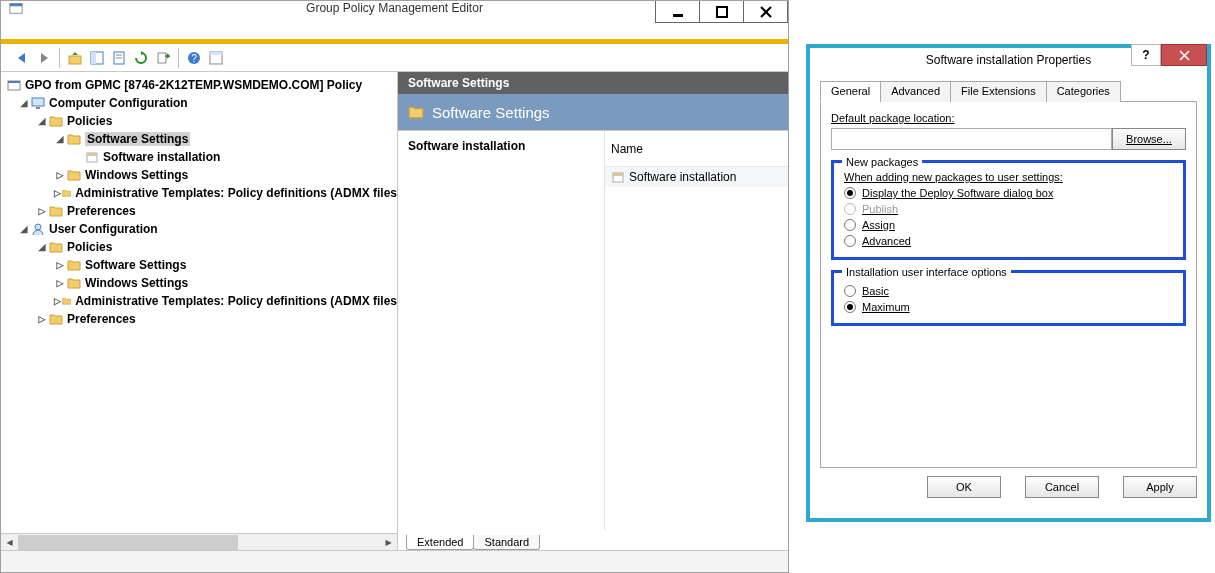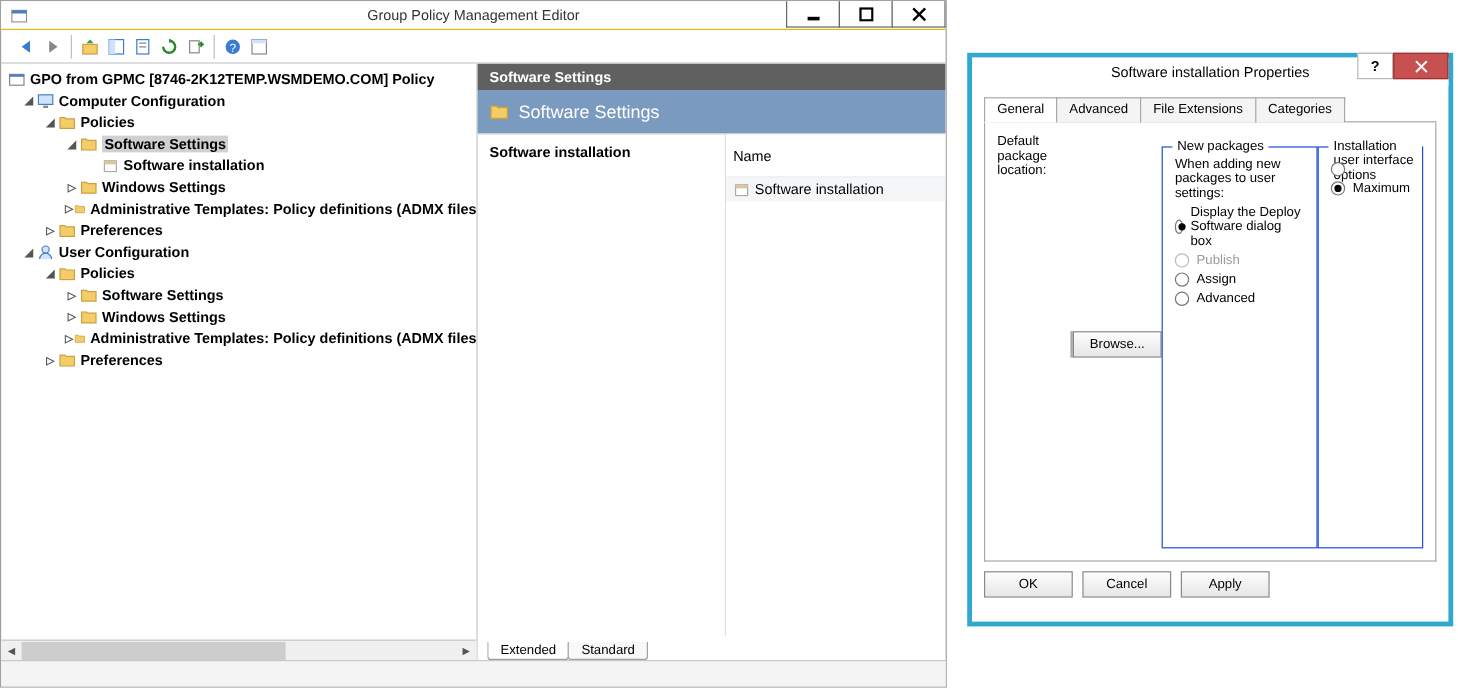--- a/index.html
+++ b/index.html
@@ -4,22 +4,22 @@
 <style>
   * { box-sizing: border-box; font-family: "Segoe UI", Tahoma, sans-serif; }
   body { margin: 0; background: #fff; width: 1215px; height: 573px; overflow: hidden; position: relative; }
 
   
   .win-main {
     position: absolute; left: 0; top: 0; width: 789px; height: 573px;
     border: 1px solid #a0a0a0; background: #fff; display: flex; flex-direction: column;
   }
   .titlebar {
-    height: 24px; background: #fff; border-bottom: 1px solid #eab308;
-    display: flex; align-items: center; position: relative;
+    height: 43px; background: #fff; border-bottom: 5px solid #eab308;
+    display: flex; align-items: flex-start; position: relative;
   }
   .titlebar-icon { width: 14px; height: 14px; margin: 0 6px 0 8px; }
   .titlebar-title { flex: 0 0 auto; position: absolute; left: 50%; transform: translateX(-50%); font-size: 12px; color: #333; }
   .titlebar-btns { position: absolute; right: 0; top: 0; display: flex; }
   .titlebar-btn { width: 45px; height: 22px; border: 1px solid #666; border-top: none; margin-left: -1px; background: #fff; display: flex; align-items: center; justify-content: center; }
   .titlebar-btn:first-child { margin-left: 0; }
 
   
   .menubar { height: 22px; display: flex; align-items: center; padding-left: 12px; font-size: 12px; color: #000; border-bottom: 1px solid #e4e4e4; }
   .menubar span { margin-right: 18px; }
@@ -70,34 +70,34 @@
   .dlg-title-text { flex:0 0 auto; position:absolute; left:50%; transform:translateX(-50%); font-size:12px; color:#000; }
   .dlg-title-btns { position:absolute; right:0; top:-4px; display:flex; }
   .dlg-help { width:30px; height:22px; background:#fff; border:1px solid #b8b8b8; display:flex; align-items:center; justify-content:center; font-size:12px; font-weight:bold; }
   .dlg-close { width:46px; height:22px; background:#c75050; border:1px solid #a03030; display:flex; align-items:center; justify-content:center; color:#fff; }
 
   .dlg-body { flex:1; padding:8px 10px 20px 10px; display:flex; flex-direction:column; }
   .tabstrip { display:flex; border-bottom:1px solid #a8a8a8; font-size:11px; }
   .tab { padding:3px 10px 4px 10px; border:1px solid #a8a8a8; border-bottom:none; margin-right:-1px; background:#f4f4f4; position:relative; top:1px; }
   .tab.active { background:#fff; border-bottom:1px solid #fff; }
 
-  .tab-page { flex:1; border:1px solid #a8a8a8; border-top:none; padding:10px; font-size:11px; display:flex; flex-direction:row; }
+  .tab-page { flex:1; border:1px solid #a8a8a8; border-top:none; padding:10px; font-size:11px; display:flex; flex-direction:column;text-decoration:underline; }
   .field-row { display:flex; gap:0; align-items:center; margin-top:4px; }
   .textbox { flex:1; height:22px; border:1px solid #aaa; background:#fff; }
   .btn { height:22px; min-width:74px; padding:0 10px; border:1px solid #888; background:linear-gradient(#fdfdfd,#e6e6e6); font-size:11px; display:flex; align-items:center; justify-content:center; }
 
-  .groupbox { border:1px solid #1d4ed8; margin-top:10px; padding:8px 10px 10px 10px; position:relative; }
+  .groupbox { border:3px solid #1d4ed8; margin-top:10px; padding:8px 10px 10px 10px; position:relative; }
   .groupbox-title { position:absolute; top:-7px; left:8px; background:#fff; padding:0 4px; font-size:11px; color:#000; }
   .radio-row { display:flex; align-items:center; gap:6px; margin-top:4px; font-size:11px; }
   .radio { width:12px; height:12px; border:1px solid #777; border-radius:50%; position:relative; background:#fff; }
   .radio.checked::after { content:""; position:absolute; left:2px; top:2px; width:6px; height:6px; border-radius:50%; background:#000; }
   .radio.disabled { border-color:#bbb; }
   .radio-row .disabled-label { color:#9a9a9a; }
 
-  .dlg-actions { display:flex; justify-content:flex-start; gap:8px; margin-top:8px; }
+  .dlg-actions { display:flex; justify-content:flex-end; gap:24px; margin-top:8px; }
 
   
 </style>
 </head>
 <body>
 
 <div class="win-main">
 
   <div class="titlebar">
     <svg class="titlebar-icon" viewBox="0 0 16 16">

